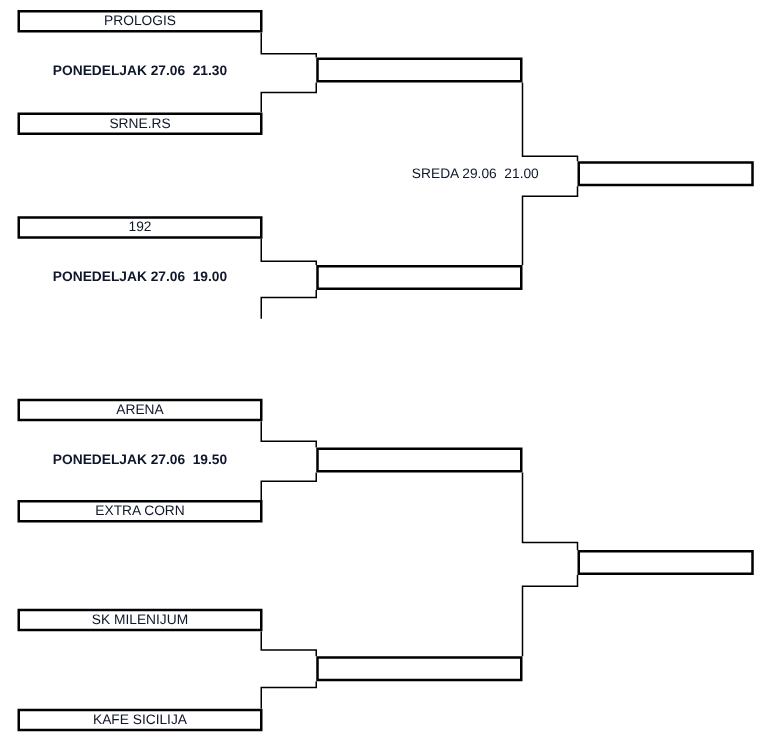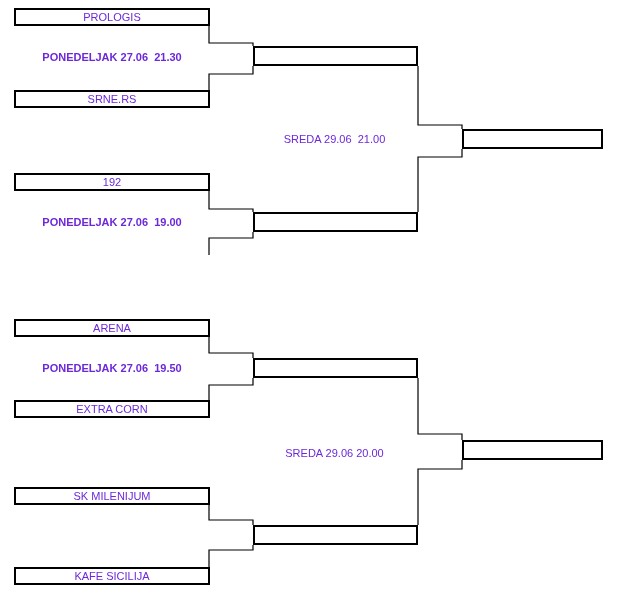--- a/index.html
+++ b/index.html
@@ -2,21 +2,21 @@
 <html><head>
 <meta charset="utf-8">
 <style>
   html, body { margin: 0; padding: 0; background: #ffffff; }
   .stage {
     position: relative;
     width: 620px;
     height: 593px;
     background: #ffffff;
     font-family: "Liberation Sans", sans-serif;
-    color: #6d28d9;
+    color: #0f172a;
     overflow: hidden;
   }
   .lines {
     position: absolute;
     left: 0; top: 0;
     width: 620px; height: 593px;
   }
   .team-box {
     position: absolute;
     left: 14px;
@@ -40,21 +40,21 @@
   .slot-sf { left: 253px; width: 165px; height: 20px; }
   .slot-final { left: 462px; width: 141px; height: 20px; }
   .sched {
     position: absolute;
     text-align: center;
     font-size: 11px;
     line-height: 13px;
     white-space: pre;
   }
   .sched.r1 { left: 14px; width: 196px; font-weight: bold; }
-  .sched.sf { left: 252px; width: 165px; font-weight: normal; }
+  .sched.sf { left: 266px; width: 165px; font-weight: normal; text-align: right; }
 </style>
 </head>
 <body>
 
 <div class="stage">
 
   <svg class="lines" viewBox="0 0 620 593" xmlns="http://www.w3.org/2000/svg" fill="none" stroke="#000000" stroke-width="1.2">
     <path d="M209,26 V43 H253 V46"></path>
     <path d="M209,90 V74 H253 V66"></path>
     <path d="M209,191 V209 H253 V212"></path>
@@ -82,17 +82,16 @@
   <div class="slot-box slot-final" style="top:129px"></div>
 
   <div class="team-box" style="top:319px">ARENA</div>
   <div class="sched r1" style="top:362px">PONEDELJAK 27.06  19.50</div>
   <div class="team-box" style="top:400px">EXTRA CORN</div>
 
   <div class="team-box" style="top:487px">SK MILENIJUM</div>
   <div class="team-box" style="top:567px">KAFE SICILIJA</div>
 
   <div class="slot-box slot-sf" style="top:358px"></div>
-  <div class="sched sf" style="top:447px">SREDA 29.06 20.00</div>
   <div class="slot-box slot-sf" style="top:525px"></div>
   <div class="slot-box slot-final" style="top:440px"></div>
 
 </div>
 
 </body></html>

